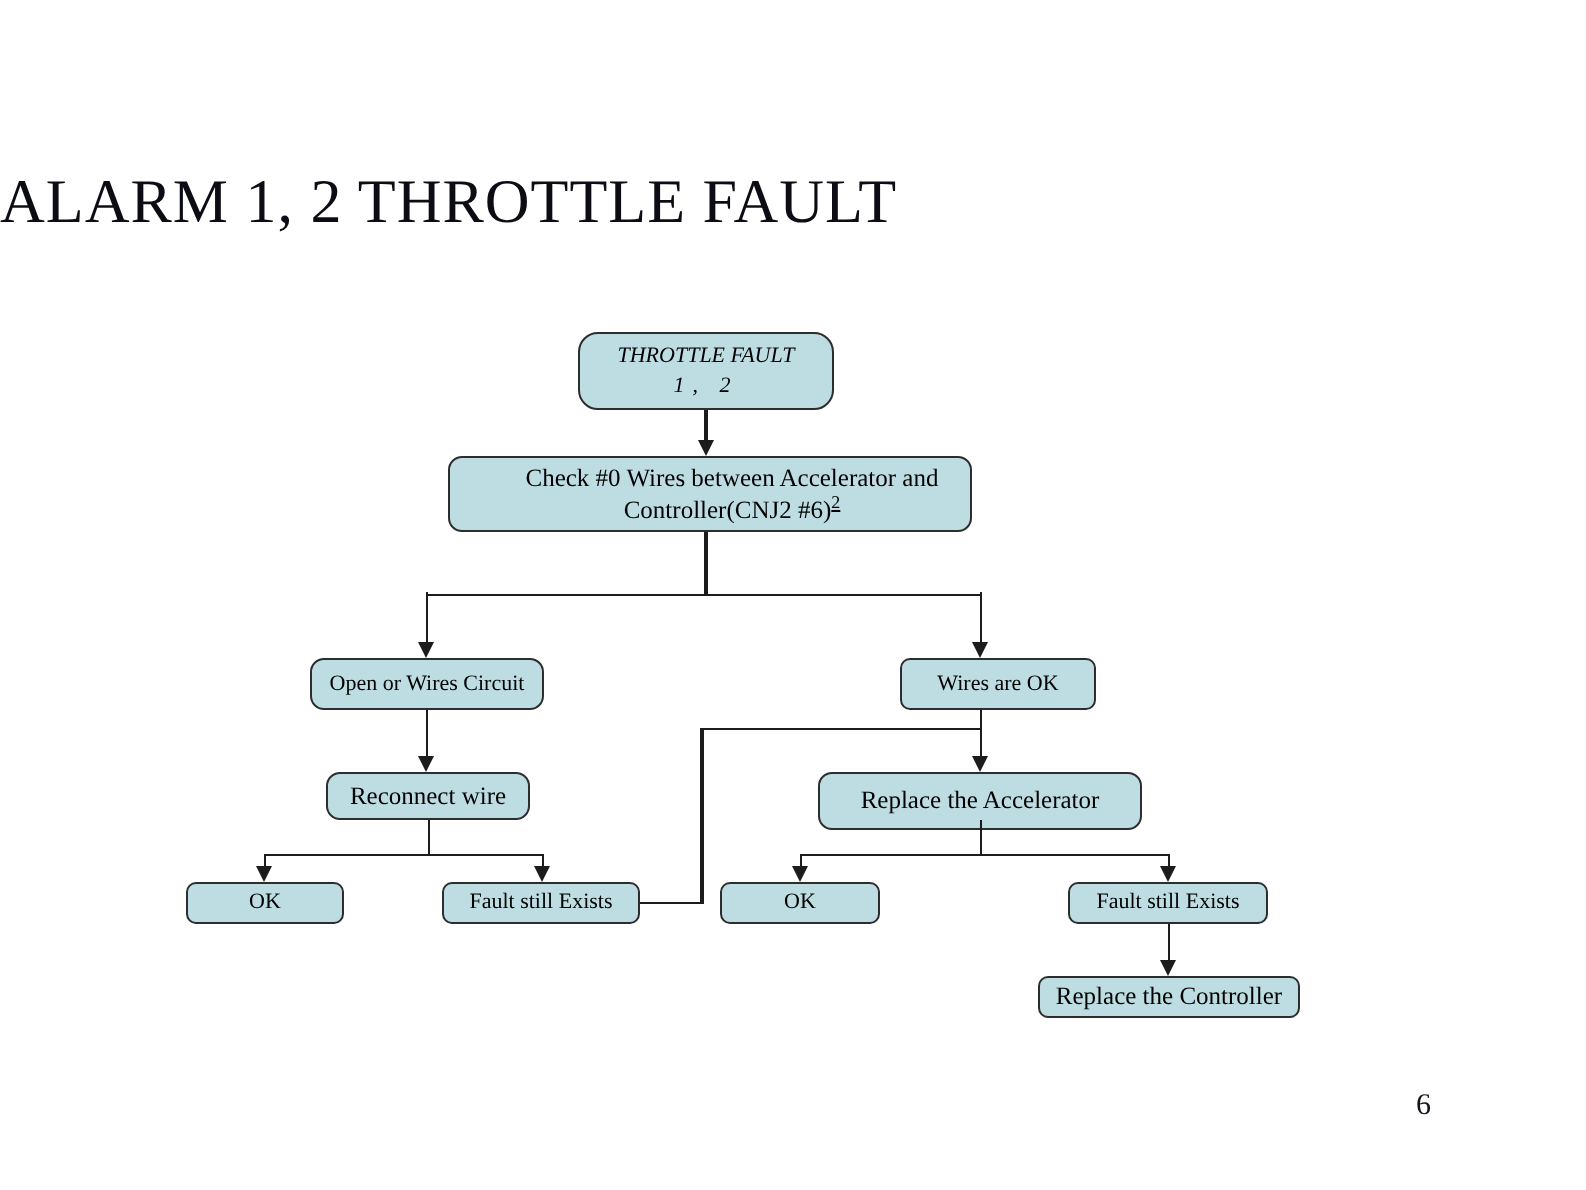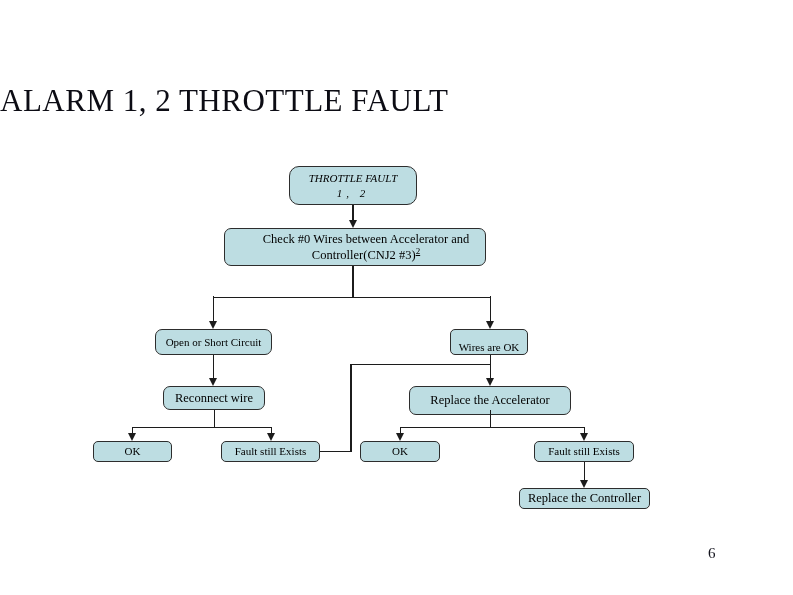--- a/index.html
+++ b/index.html
@@ -82,28 +82,28 @@
 
   <div class="title">ALARM 1, 2 THROTTLE FAULT</div>
 
   <div class="node r-lg fs11" style="left:289px; top:166px; width:128px; height:39px;">
     <div>THROTTLE FAULT</div>
     <div class="wide-commas">1, 2</div>
   </div>
 
   <div class="node r-md fs12" style="left:224px; top:228px; width:262px; height:38px;padding-left:22px;">
     <div>Check #0 Wires between Accelerator and</div>
-    <div><span>Controller(CNJ2 #3)</span><sup class="fn">2</sup></div>
+    <div><span>Controller(CNJ2 #6)</span><sup class="fn">2</sup></div>
   </div>
 
   <div class="node r-md fs11" style="left:155px; top:329px; width:117px; height:26px;">
-    <div>Open or Short Circuit</div>
+    <div>Open or Wires Circuit</div>
   </div>
 
-  <div class="node r-sm fs11" style="left:450px; top:329px; width:78px; height:26px;justify-content:flex-end;">
+  <div class="node r-sm fs11" style="left:450px; top:329px; width:98px; height:26px;">
     <div>Wires are OK</div>
   </div>
 
   <div class="node r-md fs12" style="left:163px; top:386px; width:102px; height:24px;">
     <div>Reconnect wire</div>
   </div>
 
   <div class="node r-md fs12" style="left:409px; top:386px; width:162px; height:29px;">
     <div>Replace the Accelerator</div>
   </div>

